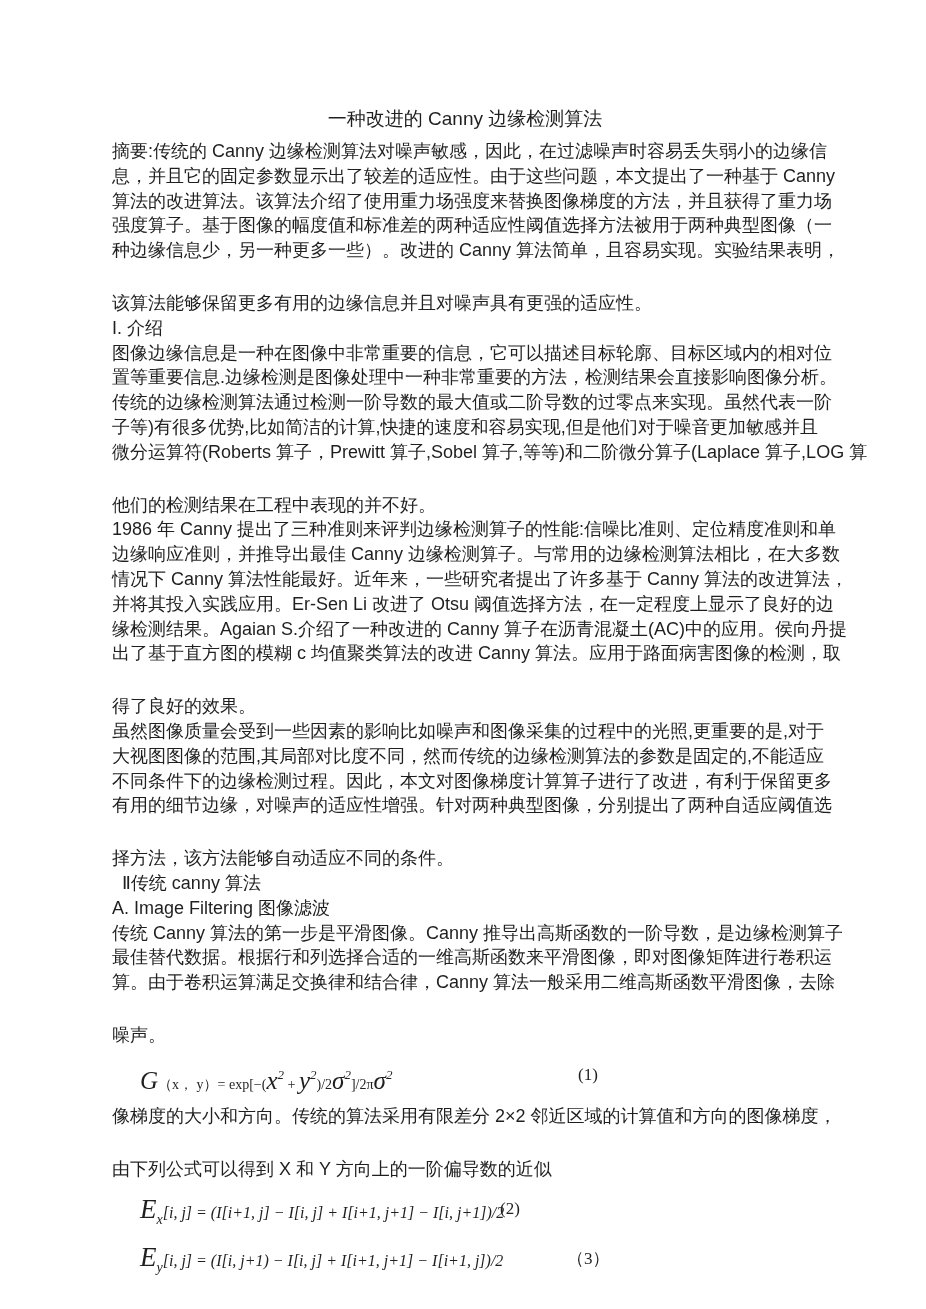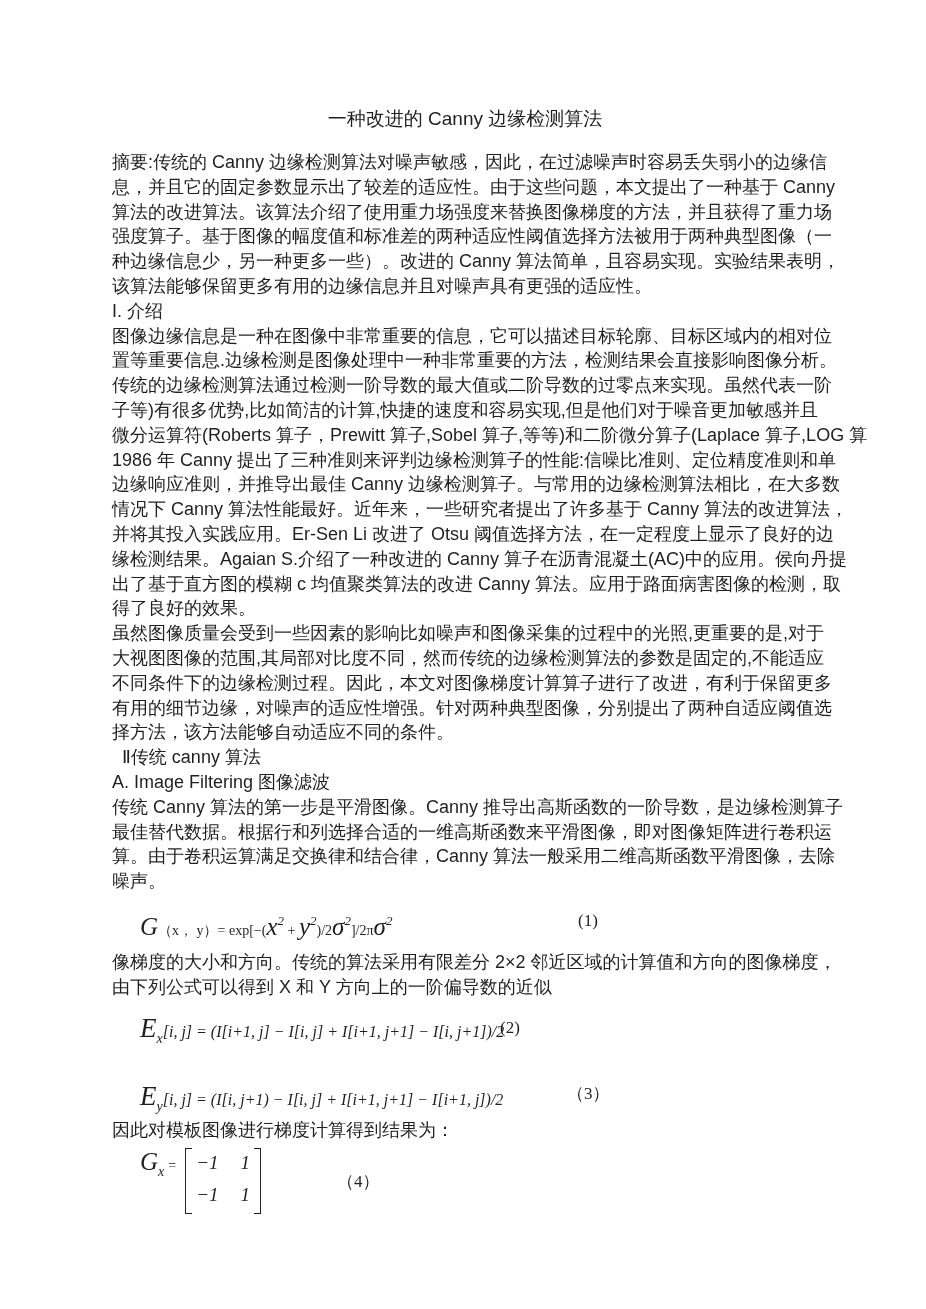--- a/index.html
+++ b/index.html
@@ -1,29 +1,29 @@
 <!DOCTYPE html>
 <html><head>
 <meta charset="utf-8">
 <style>
   html,body{margin:0;padding:0;}
   .page{position:relative;width:926px;height:1309px;background:#ffffff;overflow:hidden;
         font-family:"Liberation Sans","DejaVu Sans",sans-serif;color:#1f1f1f;}
   #content{position:absolute;left:112px;top:106px;width:706px;}
-  .title{font-size:19px;line-height:25px;text-align:center;margin-bottom:19px;}
+  .title{font-size:19px;line-height:25px;text-align:center;margin-bottom:8px;}
   .line{font-size:18px;line-height:24.8px;height:24.8px;white-space:nowrap;
         text-align:justify;text-align-last:justify;-moz-text-align-last:justify;}
-  .line.last{text-align:left;text-align-last:left;}
+  .line.last{text-align:left;text-align-last:left;margin-top:28px;}
   .heading{font-size:18px;line-height:24.8px;height:24.8px;white-space:nowrap;}
   .heading.indent{padding-left:10px;}
   .formula{position:relative;font-family:"Liberation Serif","DejaVu Serif",serif;
            padding-left:28px;white-space:nowrap;}
   .eq1{line-height:46px;height:46px;margin:4px 0 6px;}
   .eq2{line-height:40px;height:40px;margin-top:8px;}
-  .eq3{line-height:44px;height:40px;margin-top:26px;margin-bottom:4px;}
+  .eq3{line-height:36px;height:40px;margin-top:10px;margin-bottom:4px;}
   .eq4{display:flex;height:66px;margin-top:6px;}
   .u{font-style:normal;font-size:14px;}
   .v{font-style:italic;font-size:25px;}
   .vB{font-style:italic;font-size:27px;}
   .vi{font-style:italic;font-size:16px;}
   .sup{font-style:italic;font-size:13px;vertical-align:10px;}
   .sub{font-style:italic;font-size:14px;vertical-align:-6px;}
   .eqnum{position:absolute;top:50%;transform:translateY(-50%);
          font-style:normal;font-size:17px;}
   .eq1 .eqnum{left:466px;}
@@ -51,20 +51,21 @@
       <div class="line">算法的改进算法。该算法介绍了使用重力场强度来替换图像梯度的方法，并且获得了重力场</div>
       <div class="line">强度算子。基于图像的幅度值和标准差的两种适应性阈值选择方法被用于两种典型图像（一</div>
       <div class="line">种边缘信息少，另一种更多一些）。改进的 Canny 算法简单，且容易实现。实验结果表明，</div>
       <div class="line last">该算法能够保留更多有用的边缘信息并且对噪声具有更强的适应性。</div>
       <div class="heading">I. 介绍</div>
       <div class="line">图像边缘信息是一种在图像中非常重要的信息，它可以描述目标轮廓、目标区域内的相对位</div>
       <div class="line">置等重要信息.边缘检测是图像处理中一种非常重要的方法，检测结果会直接影响图像分析。</div>
       <div class="line">传统的边缘检测算法通过检测一阶导数的最大值或二阶导数的过零点来实现。虽然代表一阶</div>
       <div class="line">子等)有很多优势,比如简洁的计算,快捷的速度和容易实现,但是他们对于噪音更加敏感并且</div>
       <div class="line">微分运算符(Roberts 算子，Prewitt 算子,Sobel 算子,等等)和二阶微分算子(Laplace 算子,LOG 算</div>
+      <div class="line last">他们的检测结果在工程中表现的并不好。</div>
       <div class="line">1986 年 Canny 提出了三种准则来评判边缘检测算子的性能:信噪比准则、定位精度准则和单</div>
       <div class="line">边缘响应准则，并推导出最佳 Canny 边缘检测算子。与常用的边缘检测算法相比，在大多数</div>
       <div class="line">情况下 Canny 算法性能最好。近年来，一些研究者提出了许多基于 Canny 算法的改进算法，</div>
       <div class="line">并将其投入实践应用。Er-Sen Li 改进了 Otsu 阈值选择方法，在一定程度上显示了良好的边</div>
       <div class="line">缘检测结果。Agaian S.介绍了一种改进的 Canny 算子在沥青混凝土(AC)中的应用。侯向丹提</div>
       <div class="line">出了基于直方图的模糊 c 均值聚类算法的改进 Canny 算法。应用于路面病害图像的检测，取</div>
       <div class="line last">得了良好的效果。</div>
       <div class="line">虽然图像质量会受到一些因素的影响比如噪声和图像采集的过程中的光照,更重要的是,对于</div>
       <div class="line">大视图图像的范围,其局部对比度不同，然而传统的边缘检测算法的参数是固定的,不能适应</div>
       <div class="line">不同条件下的边缘检测过程。因此，本文对图像梯度计算算子进行了改进，有利于保留更多</div>

